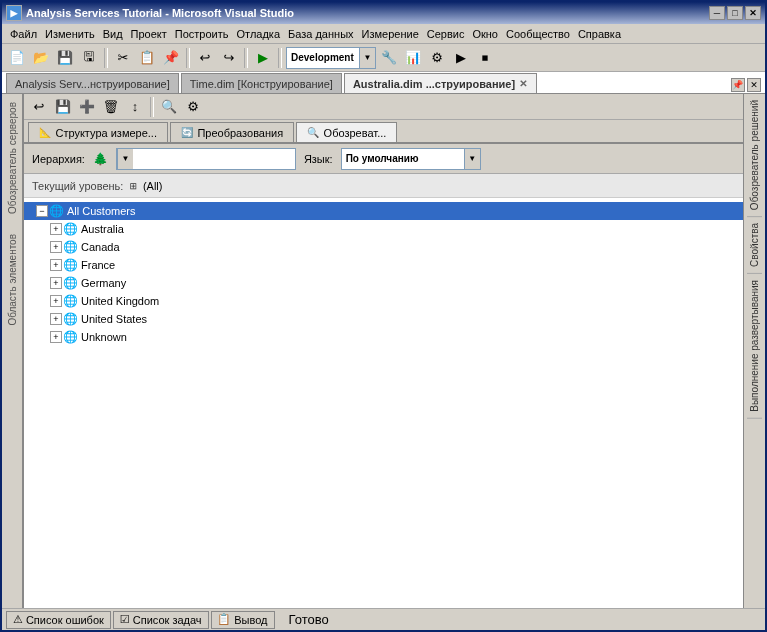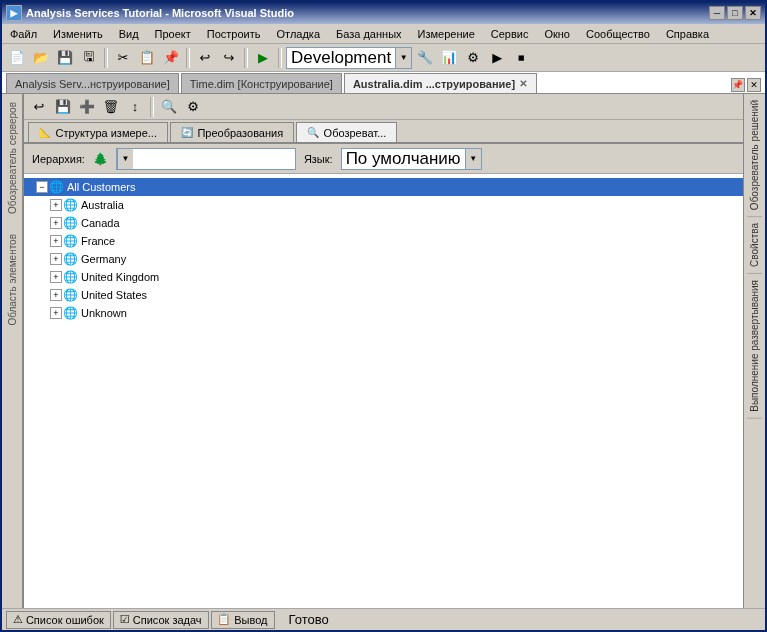--- a/index.html
+++ b/index.html
@@ -59,21 +59,21 @@
     }
 
     
     .menu-bar {
       background: #d4d0c8;
       height: 20px;
       display: flex;
       align-items: center;
       padding: 0 4px;
       border-bottom: 1px solid #a8a8a8;
-      gap: 8px;
+      gap: 0;
     }
     .menu-item {
       padding: 2px 4px;
       cursor: pointer;
       font-size: 11px;
     }
 
     
     .toolbar {
       background: #d4d0c8;
@@ -369,22 +369,23 @@
     
     .combo-wrapper {
       display: inline-flex;
       align-items: center;
       border: 1px solid #7f9db9;
       background: white;
       height: 22px;
     }
     .combo-text {
       padding: 0 4px;
-      font-size: 17px;
+      font-size: 10px;
       flex: 1;
+      font-weight: bold;
     }
     .combo-arrow {
       width: 16px;
       height: 100%;
       background: #d4d0c8;
       border-left: 1px solid #7f9db9;
       display: flex;
       align-items: center;
       justify-content: center;
       font-size: 8px;
@@ -558,20 +559,25 @@
         <div class="combo-wrapper" style="min-width:180px;">
           <div class="combo-arrow">▼</div>
         </div>
         <span class="lang-label">Язык:</span>
         <div class="combo-wrapper" style="min-width:140px;">
           <span class="combo-text">По умолчанию</span>
           <div class="combo-arrow">▼</div>
         </div>
       </div>
 
+      <div class="current-level-row">
+        <span class="current-level-label">Текущий уровень:</span>
+        <span class="expand-icon">⊞</span>
+        <span class="level-value">(All)</span>
+      </div>
 
       <div class="browse-area">
         <div class="tree-area">
 
           <div class="tree-node-root selected" style="display:flex;align-items:center;padding:0 4px;height:18px;">
             <span style="display:inline-block;width:8px;"></span>
             <div class="expand-btn">−</div>
             <span class="globe-icon">🌐</span>
             <span>All Customers</span>
           </div>

